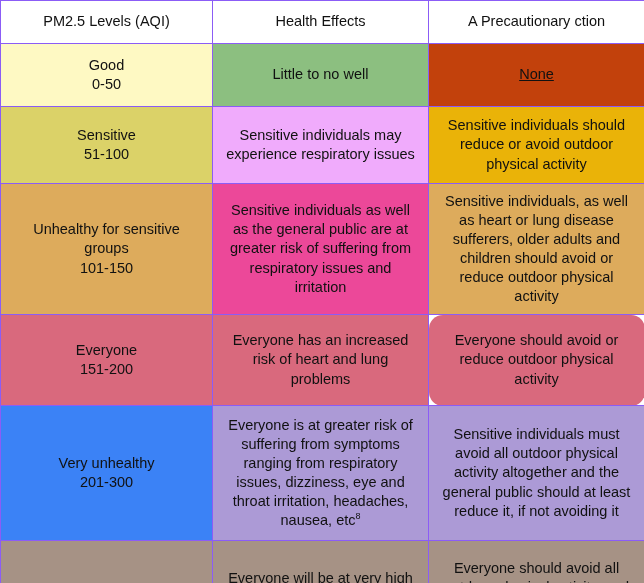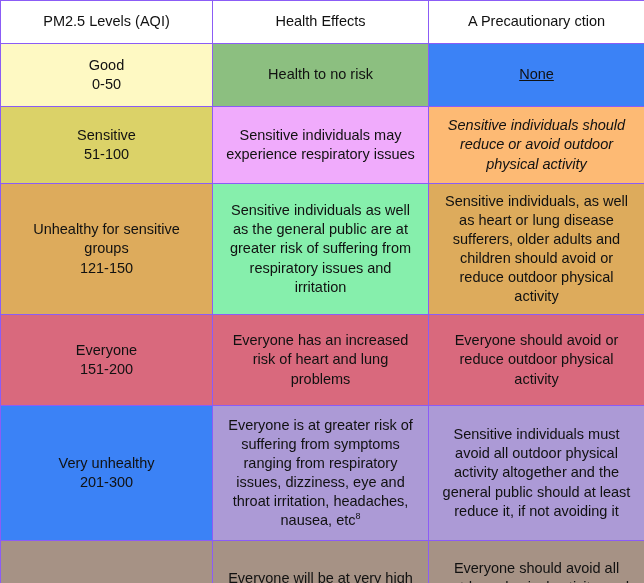--- a/index.html
+++ b/index.html
@@ -72,49 +72,49 @@
         <th>A Precautionary ction</th>
       </tr>
     </thead>
     <tbody>
 
       <tr class="r-good">
         <td class="cell-level" style="background: #fef9c3;">
           <span class="lvl-name">Good</span>
           <span class="lvl-range">0-50</span>
         </td>
-        <td style="background: rgb(140, 191, 128);">Health to no risk</td>
-        <td style="background: #3b82f6; text-decoration: underline;">None</td>
+        <td style="background: rgb(140, 191, 128);">Little to no well</td>
+        <td style="background: #c2410c; text-decoration: underline;">None</td>
       </tr>
 
       <tr class="r-moderate">
         <td class="cell-level" style="background: rgb(219, 210, 104);">
           <span class="lvl-name">Sensitive</span>
           <span class="lvl-range">51-100</span>
         </td>
         <td style="background: #f0abfc;">Sensitive individuals may experience respiratory issues</td>
-        <td style="background: #fdba74; font-style: italic;">Sensitive individuals should reduce or avoid outdoor physical activity</td>
+        <td style="background: #eab308;">Sensitive individuals should reduce or avoid outdoor physical activity</td>
       </tr>
 
       <tr class="r-usg">
         <td class="cell-level" style="background: rgb(221, 171, 92);">
           <span class="lvl-name">Unhealthy for sensitive groups</span>
-          <span class="lvl-range">121-150</span>
+          <span class="lvl-range">101-150</span>
         </td>
-        <td style="background: #86efac;">Sensitive individuals as well as the general public are at greater risk of suffering from respiratory issues and irritation</td>
+        <td style="background: #ec4899;">Sensitive individuals as well as the general public are at greater risk of suffering from respiratory issues and irritation</td>
         <td style="background: rgb(221, 171, 92);">Sensitive individuals, as well as heart or lung disease sufferers, older adults and children should avoid or reduce outdoor physical activity</td>
       </tr>
 
       <tr class="r-unhealthy">
         <td class="cell-level" style="background: rgb(217, 105, 125);">
           <span class="lvl-name">Everyone</span>
           <span class="lvl-range">151-200</span>
         </td>
         <td style="background: rgb(217, 105, 125);">Everyone has an increased risk of heart and lung problems</td>
-        <td style="background: rgb(217, 105, 125);">Everyone should avoid or reduce outdoor physical activity</td>
+        <td style="background: rgb(217, 105, 125); border-radius: 14px;">Everyone should avoid or reduce outdoor physical activity</td>
       </tr>
 
       <tr class="r-very">
         <td class="cell-level" style="background: #3b82f6;">
           <span class="lvl-name">Very unhealthy</span>
           <span class="lvl-range">201-300</span>
         </td>
         <td style="background: rgb(172, 154, 214);"><span>Everyone is at greater risk of suffering from symptoms ranging from respiratory issues, dizziness, eye and throat irritation, headaches, nausea, etc</span><sup>8</sup></td>
         <td style="background: rgb(172, 154, 214); margin-left: 36px;">Sensitive individuals must avoid all outdoor physical activity altogether and the general public should at least reduce it, if not avoiding it</td>
       </tr>

